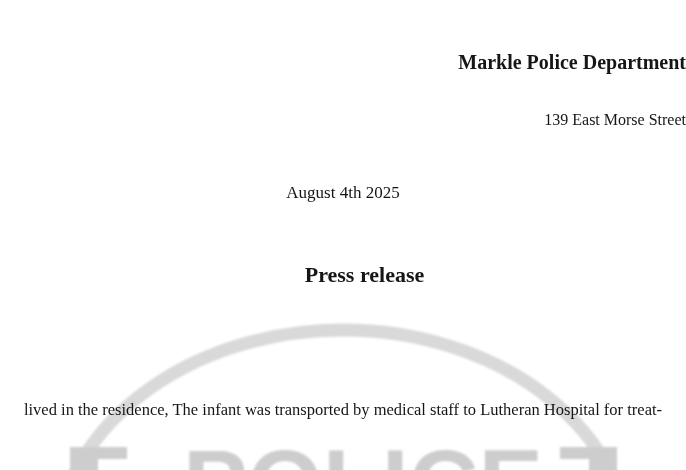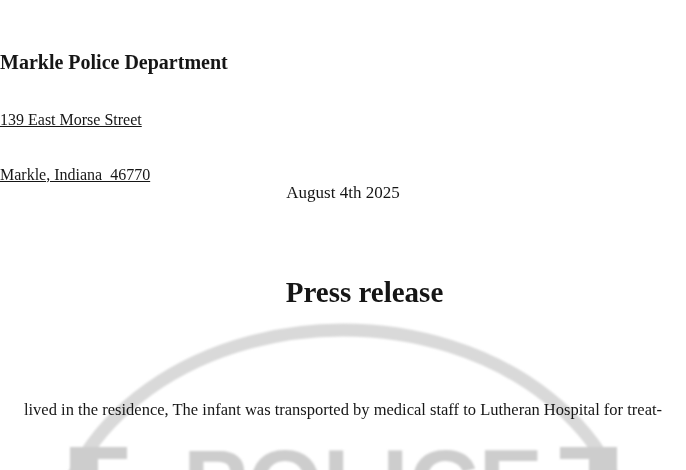--- a/index.html
+++ b/index.html
@@ -19,47 +19,46 @@
     pointer-events: none;
   }
   .wm-bracket { fill: #cdcdcd; }
   .wm-text {
     font-family: "Liberation Sans", "DejaVu Sans", sans-serif;
     font-weight: bold;
     font-size: 96px;
   }
   .letterhead {
     position: absolute;
-    top: 13px; left: 0; right: 12px;
-    text-align: left;
+    top: 13px; left: 0; right: 0;
+    text-align: right;
     white-space: pre;
   }
   .doc-title {
     font-size: 20px;
     font-weight: bold;
     line-height: 26px;
   }
   .hline {
     font-size: 16px;
     line-height: 18.5px;
-    text-decoration: underline;
   }
   .date-line {
     position: absolute;
     top: 183px; left: 0; right: 0;
     text-align: center;
     font-size: 17px;
     font-family: Liberation Serif, serif;
   }
   .pr-heading {
     position: absolute;
     top: 260px; left: 0; right: 0;
-    margin: 16px;
+    margin: 2px;
     text-align: center;
-    font-size: 29px;
+    font-size: 22px;
     font-weight: bold;
     padding-left: 43px;
   }
   .body-text {
     position: absolute;
     top: 356px; left: 0; right: 0;
     text-align: center;
     font-size: 16.5px;
     line-height: 21.7px;
     white-space: pre;
@@ -80,21 +79,20 @@
       <ellipse cx="343" cy="560" rx="290" ry="230" fill="none" stroke-width="13" stroke="#d9d9d9"></ellipse>
       <path class="wm-bracket" d="M70 447 h57 v12 h-29 v75 h-28 z"></path>
       <path class="wm-bracket" d="M560 447 h57 v87 h-28 v-75 h-29 z"></path>
       <text class="wm-text" x="183" y="517" textLength="360" lengthAdjust="spacingAndGlyphs" fill="#cdcdcd">POLICE</text>
     </g>
   </svg>
 
   <header class="letterhead">
     <div class="doc-title">Markle Police Department</div>
     <div class="hline">139 East Morse Street</div>
-    <div class="hline">Markle, Indiana  46770</div>
   </header>
 
   <div class="date-line">August 4th 2025</div>
 
   <h1 class="pr-heading">Press release</h1>
 
   <div class="body-text">
     <div>lived in the residence, The infant was transported by medical staff to Lutheran Hospital for treat-</div>
     
     

